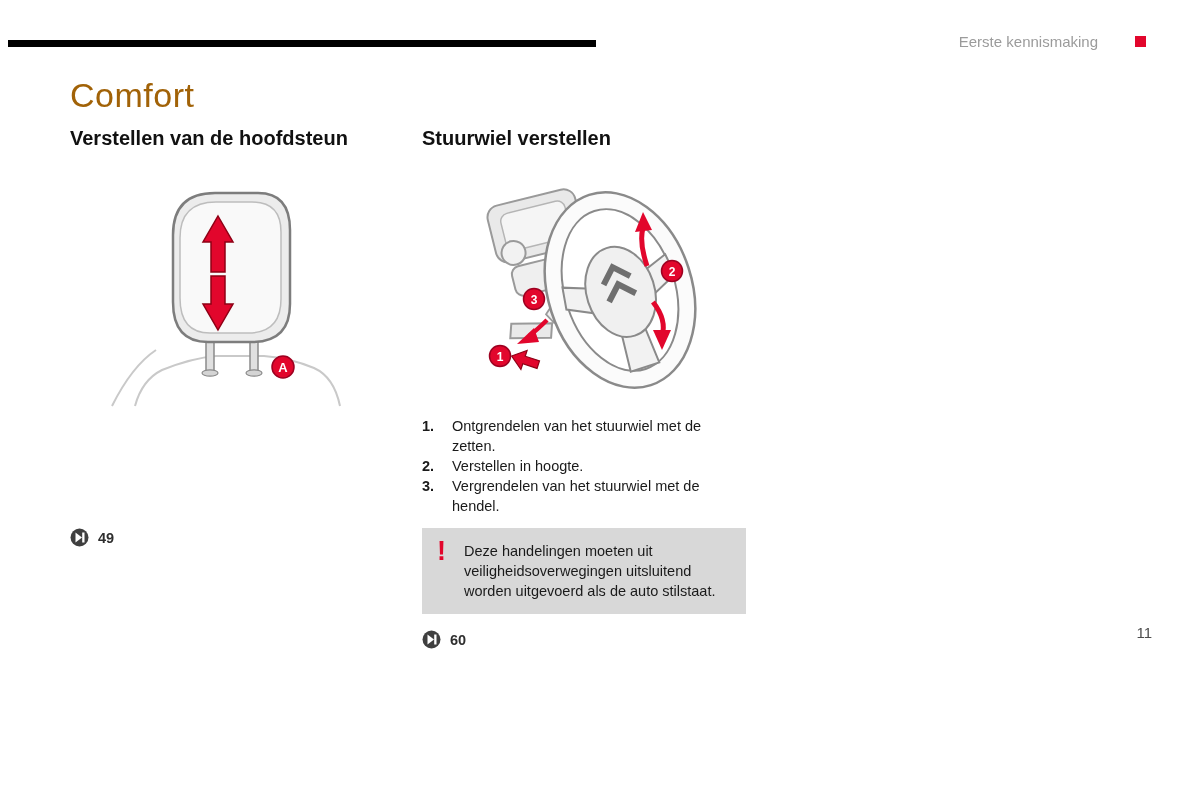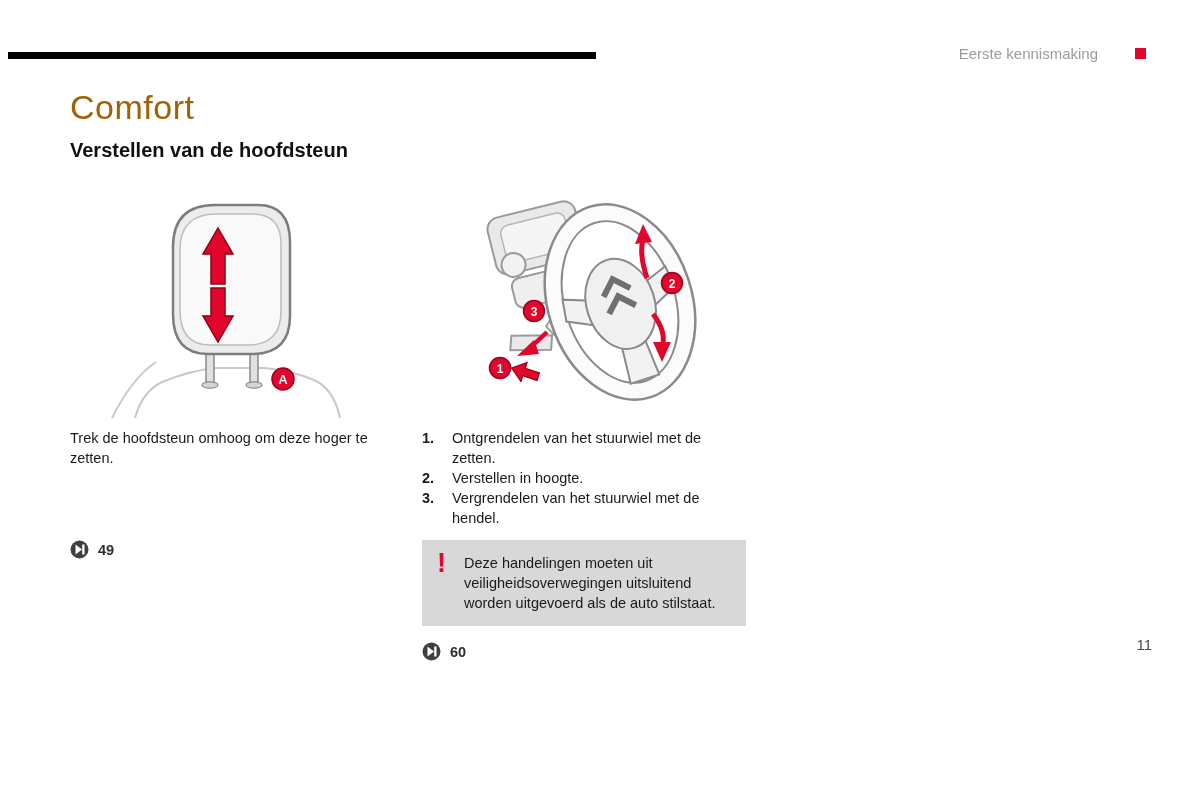--- a/index.html
+++ b/index.html
@@ -1,17 +1,17 @@
 <!DOCTYPE html>
 <html><head>
 <meta charset="utf-8">
 <style>
   * { margin:0; padding:0; box-sizing:border-box; }
   html,body { width:1191px; height:794px; background:#ffffff; font-family:"Liberation Sans", sans-serif; color:#1a1a1a; }
-  .page { position:relative; width:1191px; height:657px; background:#fff; overflow:hidden;margin-top:12px; }
+  .page { position:relative; width:1191px; height:657px; background:#fff; overflow:hidden; }
 
   .top-rule { position:absolute; left:8px; top:40px; width:588px; height:7px; background:#000; }
 
   .header-right { position:absolute; top:33px; left:0; width:1146px; display:flex; justify-content:flex-end; align-items:center; gap:37px; }
   .section-title { font-size:15px; color:#9b9b9b; }
   .red-square { width:11px; height:11px; background:#e2062c; display:inline-block; }
 
   .page-title { position:absolute; left:70px; top:76px; font-size:34px; font-weight:400; color:#a16207; letter-spacing:0.5px; }
 
   .col-heading { position:absolute; top:127px; font-size:20px; font-weight:700; color:#111; }
@@ -50,20 +50,21 @@
   <div class="top-rule"></div>
 
   <div class="header-right">
     <span class="section-title">Eerste kennismaking</span>
     <span class="red-square"></span>
   </div>
 
   <h1 class="page-title">Comfort</h1>
 
   <h2 class="col-heading left">Verstellen van de hoofdsteun</h2>
+  <h2 class="col-heading right">Stuurwiel verstellen</h2>
 
   <div class="figure headrest">
     <svg width="300" height="228" viewBox="0 0 300 228">
 
       <path d="M35,226 Q42,200 62,190 Q92,178 116,176 L164,176 Q190,178 214,188 Q234,197 240,226" fill="none" stroke="#c9c9c9" stroke-width="2"></path>
       <path d="M12,226 Q32,186 56,170" fill="none" stroke="#c9c9c9" stroke-width="2"></path>
 
       <rect x="106" y="158" width="8" height="34" fill="#e0e0e0" stroke="#8a8a8a" stroke-width="1.5"></rect>
       <rect x="150" y="158" width="8" height="34" fill="#e0e0e0" stroke="#8a8a8a" stroke-width="1.5"></rect>
       <ellipse cx="110" cy="193" rx="8" ry="3.2" fill="#d4d4d4" stroke="#8a8a8a" stroke-width="1.2"></ellipse>
@@ -120,21 +121,20 @@
       <circle cx="45" cy="176" r="10.5" fill="#e2062c" stroke="#9d0020" stroke-width="1.5"></circle>
       <text x="45" y="180.5" text-anchor="middle" font-size="12" font-weight="bold" fill="#ffffff" font-family="Liberation Sans, sans-serif">1</text>
       <circle cx="217" cy="91" r="10.5" fill="#e2062c" stroke="#9d0020" stroke-width="1.5"></circle>
       <text x="217" y="95.5" text-anchor="middle" font-size="12" font-weight="bold" fill="#ffffff" font-family="Liberation Sans, sans-serif">2</text>
       <circle cx="79" cy="119" r="10.5" fill="#e2062c" stroke="#9d0020" stroke-width="1.5"></circle>
       <text x="79" y="123.5" text-anchor="middle" font-size="12" font-weight="bold" fill="#ffffff" font-family="Liberation Sans, sans-serif">3</text>
     </svg>
   </div>
 
   <div class="body-text">
-    <p><span>Trek de hoofdsteun omhoog om deze hoger te zetten.</span></p>
   </div>
 
   <div class="page-ref left">
     <svg width="19" height="19" viewBox="0 0 19 19">
       <circle cx="9.5" cy="9.5" r="9" fill="#3f3f3f"></circle>
       <polygon points="5.5,4.5 12,9.5 5.5,14.5" fill="#ffffff"></polygon>
       <rect x="12.2" y="4.5" width="2.3" height="10" fill="#ffffff"></rect>
     </svg>
     <span class="num">49</span>
   </div>

